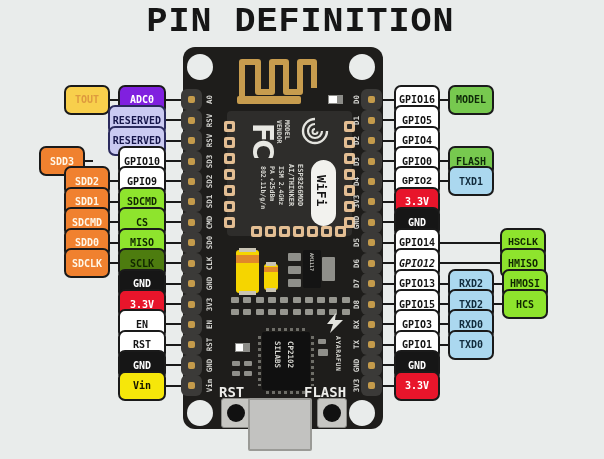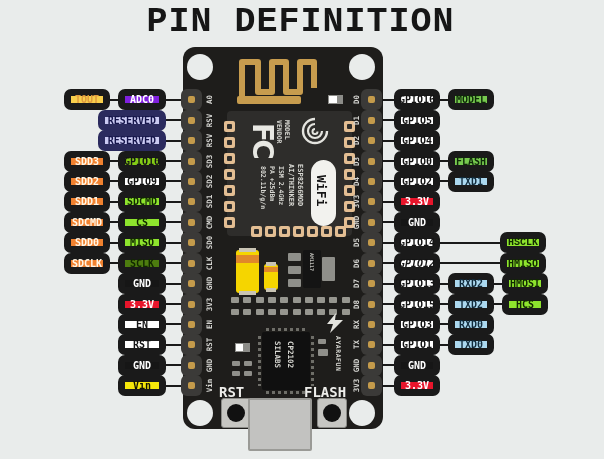--- a/index.html
+++ b/index.html
@@ -11,21 +11,21 @@
   #board{position:absolute;left:183px;top:47px;width:200px;height:382px;background:#1E1D1B;border-radius:12px;}
   .hole{position:absolute;width:26px;height:26px;border-radius:50%;background:#E9ECEB;}
   
   .hpad{position:absolute;width:21px;height:21px;border-radius:6px;background:#3B3A38;}
   .hpad i{position:absolute;left:7px;top:7px;width:7px;height:7px;border-radius:2px;background:#C49B4B;}
   .silk{position:absolute;width:26px;height:9px;display:flex;align-items:center;justify-content:center;
         font:bold 7.5px "DejaVu Sans Mono",monospace;color:#D6D6D2;transform:rotate(-90deg);white-space:nowrap;}
   .prow{position:absolute;height:20px;display:flex;align-items:center;}
   .prowL{left:0;width:190px;justify-content:flex-end;}
   .prowR{left:372px;width:232px;justify-content:flex-start;}
-  .badge{box-sizing:border-box;height:21px;flex:none;border:7px solid #c2410c;border-radius:7px;
+  .badge{box-sizing:border-box;height:30px;flex:none;border:2px solid #c2410c;border-radius:7px;
          display:flex;align-items:center;justify-content:center;
          font:bold 10px "DejaVu Sans Mono",monospace;white-space:nowrap;}
   .cl{height:2px;background:#1A1A1A;flex:none;}
   
   #antenna{position:absolute;left:51px;top:3px;}
   
   #esp{position:absolute;left:44px;top:64px;width:125px;height:125px;background:#2E2D2B;border-radius:4px;}
   .mpad{position:absolute;width:11px;height:11px;border-radius:2px;background:#E3BE93;}
   .mpad i{position:absolute;left:3px;top:3px;width:5px;height:5px;border-radius:1px;background:#2E2D2B;}
   .vtx{position:absolute;left:0;top:0;transform-origin:0 0;white-space:pre;color:#D8D8D3;
@@ -256,21 +256,21 @@
         <div class="badge" style="background: rgb(202, 202, 242); color: rgb(21, 21, 74); border-color: rgb(43, 43, 94); padding: 0px 3px;">RESERVED</div>
         <div class="cl" style="width: 24px;"></div>
       </div>
       <div class="prow prowL" style="top: 130.64px;">
         <div class="badge" style="background: rgb(202, 202, 242); color: rgb(21, 21, 74); border-color: rgb(43, 43, 94); padding: 0px 3px;">RESERVED</div>
         <div class="cl" style="width: 24px;"></div>
       </div>
       <div class="prow prowL" style="top: 151.06px;">
         <div class="badge" style="background: rgb(240, 129, 47); color: rgb(255, 246, 230); border-color: rgb(26, 26, 26); width: 46px;">SDD3</div>
         <div class="cl" style="width: 8px;"></div>
-        <div class="badge" style="background: #84cc16; color: rgb(20, 20, 20); border-color: rgb(26, 26, 26); width: 48px;">GPIO10</div>
+        <div class="badge" style="background: #ffffff; color: rgb(20, 20, 20); border-color: rgb(26, 26, 26); width: 48px; margin-left: 25px;">GPIO10</div>
         <div class="cl" style="width: 24px;"></div>
       </div>
       <div class="prow prowL" style="top: 171.48px;">
         <div class="badge" style="background: rgb(240, 129, 47); color: rgb(255, 246, 230); border-color: rgb(26, 26, 26); width: 46px;">SDD2</div>
         <div class="cl" style="width: 8px;"></div>
         <div class="badge" style="background: rgb(255, 255, 255); color: rgb(20, 20, 20); border-color: rgb(26, 26, 26); width: 48px;">GPIO9</div>
         <div class="cl" style="width: 24px;"></div>
       </div>
       <div class="prow prowL" style="top: 191.9px;">
         <div class="badge" style="background: rgb(240, 129, 47); color: rgb(255, 246, 230); border-color: rgb(26, 26, 26); width: 46px;">SDD1</div>
@@ -335,21 +335,21 @@
         <div class="badge" style="background: rgb(255, 255, 255); color: rgb(20, 20, 20); border-color: rgb(26, 26, 26); width: 46px;">GPIO4</div>
       </div>
       <div class="prow prowR" style="top: 151.06px;">
         <div class="cl" style="width: 22px;"></div>
         <div class="badge" style="background: rgb(255, 255, 255); color: rgb(20, 20, 20); border-color: rgb(26, 26, 26); width: 46px;">GPIO0</div>
         <div class="cl" style="width: 8px;"></div>
         <div class="badge" style="background: rgb(119, 201, 79); color: rgb(14, 42, 8); border-color: rgb(26, 26, 26); width: 46px;">FLASH</div>
       </div>
       <div class="prow prowR" style="top: 171.48px;">
         <div class="cl" style="width: 22px;"></div>
-        <div class="badge" style="background: rgb(255, 255, 255); color: rgb(20, 20, 20); border-color: rgb(26, 26, 26); width: 46px;">GPIO2</div>
+        <div class="badge" style="background: rgb(255, 255, 255); color: rgb(20, 20, 20); border-color: rgb(26, 26, 26); width: 46px; font-family: Liberation Mono, monospace;">GPIO2</div>
         <div class="cl" style="width: 8px;"></div>
         <div class="badge" style="background: rgb(171, 216, 239); color: rgb(17, 43, 60); border-color: rgb(26, 26, 26); width: 46px;">TXD1</div>
       </div>
       <div class="prow prowR" style="top: 191.9px;">
         <div class="cl" style="width: 22px;"></div>
         <div class="badge" style="background: rgb(232, 21, 43); color: rgb(255, 255, 255); border-color: rgb(26, 26, 26); width: 46px;">3.3V</div>
       </div>
       <div class="prow prowR" style="top: 212.32px;">
         <div class="cl" style="width: 22px;"></div>
         <div class="badge" style="background: rgb(22, 22, 22); color: rgb(255, 255, 255); border-color: rgb(26, 26, 26); width: 46px;">GND</div>

